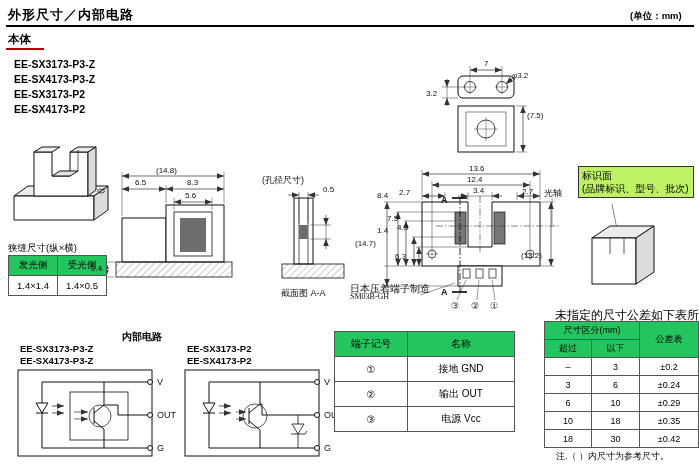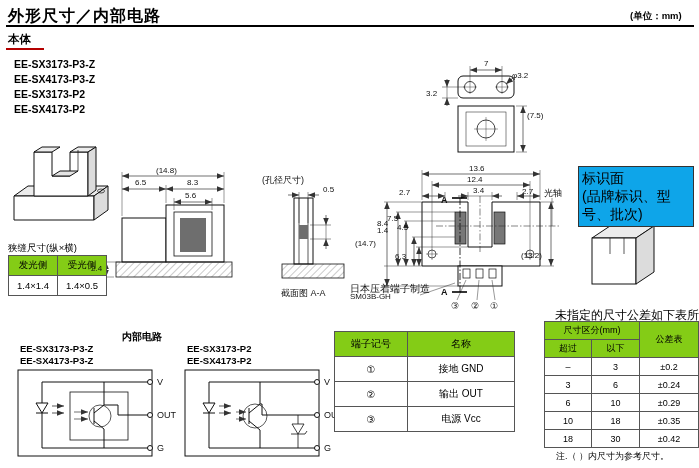--- a/index.html
+++ b/index.html
@@ -1,45 +1,45 @@
 <!DOCTYPE html>
 <html><head>
 <meta charset="utf-8">
 <style>
   html,body{margin:0;padding:0;background:#fff;}
   #page{position:relative;width:699px;height:468px;background:#fff;overflow:hidden;
         font-family:"Liberation Sans","DejaVu Sans",sans-serif;color:#000;}
   .abs{position:absolute;}
-  .page-title{left:8px;top:6px;font-size:16px;font-weight:bold;letter-spacing:1px;}
+  .page-title{left:8px;top:6px;font-size:13px;font-weight:bold;letter-spacing:1px;}
   .unit-note{left:630px;top:10px;font-size:9.5px;font-weight:bold;}
   .top-rule{left:6px;top:25px;width:688px;height:2px;background:#000;}
   .section-title{left:8px;top:32px;font-size:11.5px;font-weight:bold;}
   .red-underline{left:6px;top:48px;width:38px;height:2px;background:#b40000;}
   .models{left:14px;top:57px;font-size:10.5px;font-weight:bold;line-height:15px;}
   .lbl{position:absolute;font-size:8px;line-height:1;white-space:nowrap;color:#111;}
   .lbl-cjk{font-size:9px;}
   .lbl-bold{font-weight:bold;font-size:9px;}
   .slit-title{left:8px;top:242px;font-size:9.5px;}
   .slit-table{left:8px;top:255px;}
   table{border-collapse:collapse;background:#fff;}
   th,td{border:1px solid #555;text-align:center;padding:0;font-weight:normal;}
-  th{background:#84cc16;}
+  th{background:#22c55e;}
   .slit-table th,.slit-table td{width:48px;height:19px;font-size:9.5px;}
   .term-table{left:334px;top:331px;}
   .term-table th,.term-table td{height:24px;font-size:10px;}
   .term-table .c1{width:72px;} .term-table .c2{width:106px;}
   .tol-intro{left:546px;top:307px;font-size:12px;text-align:right;}
   .tol-table{left:544px;top:321px;}
   .tol-table th,.tol-table td{font-size:9px;height:17px;}
   .tol-table .c1{width:46px;} .tol-table .c2{width:47px;} .tol-table .c3{width:58px;}
   .circuit-title{left:122px;top:330px;font-size:10px;font-weight:bold;}
   .circuit-models{font-size:9.5px;font-weight:bold;line-height:12px;}
   .pin-label{font-size:9px;}
   .marking-box{left:578px;top:166px;width:108px;border:1px solid #333;padding:2px 3px;
-               font-size:14px;line-height:1.3;background:#0ea5e9;}
+               font-size:10px;line-height:1.3;background:#bef264;}
   .note-text{left:556px;top:450px;font-size:9px;}
   svg{position:absolute;left:0;top:0;}
 </style>
 </head>
 <body>
 
 <div id="page">
 
   <svg width="699" height="468" viewBox="0 0 699 468">
     <defs>
@@ -309,31 +309,31 @@
   <span class="lbl" style="left:426px;top:90px;">3.2</span>
   <span class="lbl" style="left:512px;top:72px;">φ3.2</span>
   <span class="lbl" style="left:527px;top:112px;">(7.5)</span>
 
   <span class="lbl" style="left:469px;top:165px;">13.6</span>
   <span class="lbl" style="left:467px;top:176px;">12.4</span>
   <span class="lbl" style="left:473px;top:187px;">3.4</span>
   <span class="lbl" style="left:399px;top:189px;">2.7</span>
   <span class="lbl" style="left:522px;top:188px;">2.7</span>
   <span class="lbl lbl-cjk" style="left:544px;top:189px;">光轴</span>
-  <span class="lbl" style="left:377px;top:220px;">8.4</span>
+  <span class="lbl" style="left:377px;top:192px;">8.4</span>
   <span class="lbl" style="left:387px;top:215px;">7.5</span>
   <span class="lbl" style="left:397px;top:224px;">4.5</span>
   <span class="lbl" style="left:355px;top:240px;">(14.7)</span>
   <span class="lbl" style="left:395px;top:253px;">6.3</span>
   <span class="lbl" style="left:521px;top:252px;">(13.2)</span>
   <span class="lbl lbl-bold" style="left:441px;top:196px;">A</span>
   <span class="lbl lbl-bold" style="left:441px;top:288px;">A</span>
 
   <span class="lbl" style="left:350px;top:284px;font-size:10px;">日本压着端子制造</span>
-  <span class="lbl" style="left:350px;top:293px;font-size:8px;">SM03B-GH</span>
+  <span class="lbl" style="left:350px;top:293px;font-size:8px;font-family:Liberation Serif, serif;">SM03B-GH</span>
 
   <span class="lbl lbl-cjk" style="left:451px;top:302px;">③</span>
   <span class="lbl lbl-cjk" style="left:471px;top:302px;">②</span>
   <span class="lbl lbl-cjk" style="left:490px;top:302px;">①</span>
 
   <div class="abs marking-box">
     <div>标识面</div>
     <div style="white-space:normal;">(品牌标识、型号、批次)</div>
   </div>
 

